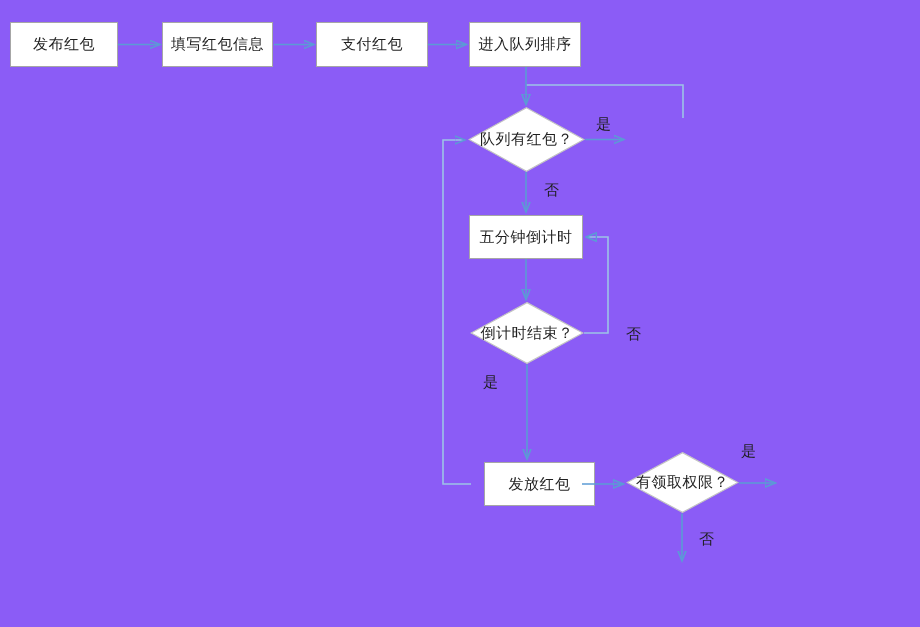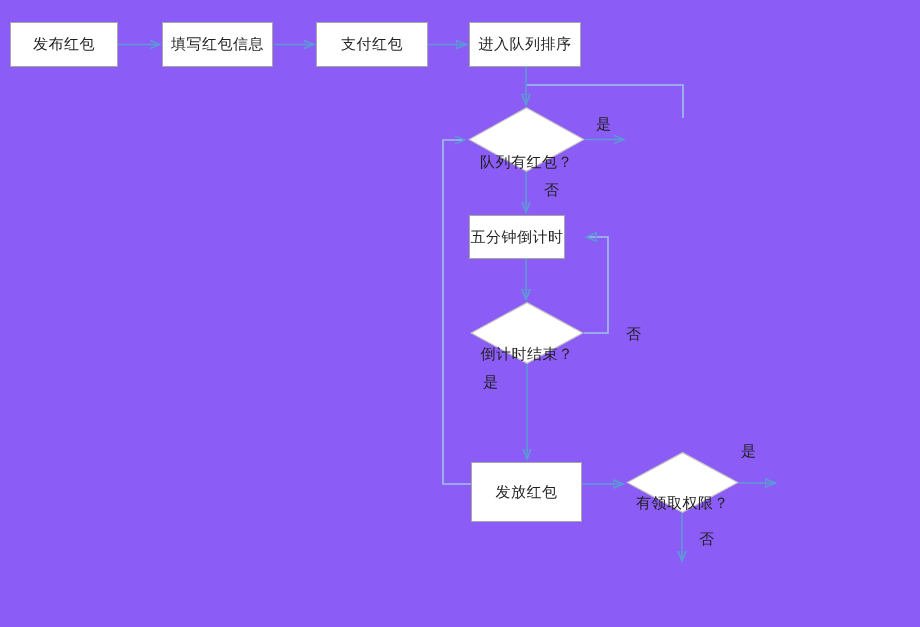--- a/index.html
+++ b/index.html
@@ -15,21 +15,21 @@
     position: absolute;
     display: flex;
     align-items: center;
     justify-content: center;
     box-sizing: border-box;
   }
   .process {
     background: #ffffff;
     border: 1px solid #A6A6A6;
   }
-  .decision { background: transparent; align-items: flex-end; }
+  .decision { background: transparent; }
   .decision .dshape {
     position: absolute;
     left: 0; top: 0;
     width: 100%; height: 100%;
   }
   .decision .dshape polygon {
     fill: #ffffff;
     stroke: #C3C3C3;
     stroke-width: 1.2px;
   }
@@ -73,24 +73,24 @@
   </div>
   <div class="node process" style="left:162px;top:22px;width:111px;height:45px">
     <span class="nlabel">填写红包信息</span>
   </div>
   <div class="node process" style="left:316px;top:22px;width:112px;height:45px">
     <span class="nlabel">支付红包</span>
   </div>
   <div class="node process" style="left:469px;top:22px;width:112px;height:45px">
     <span class="nlabel">进入队列排序</span>
   </div>
-  <div class="node process" style="left:469px;top:215px;width:96px;height:44px">
+  <div class="node process" style="left:469px;top:215px;width:114px;height:44px">
     <span class="nlabel">五分钟倒计时</span>
   </div>
-  <div class="node process" style="left:471px;top:462px;width:111px;height:60px">
+  <div class="node process" style="left:484px;top:462px;width:111px;height:44px">
     <span class="nlabel">发放红包</span>
   </div>
 
   <div class="node decision" style="left:468px;top:107px;width:117px;height:65px">
     <svg class="dshape" viewBox="0 0 100 100" preserveAspectRatio="none">
       <polygon points="50,1 99,50 50,99 1,50" vector-effect="non-scaling-stroke"></polygon>
     </svg>
     <span class="nlabel">队列有红包？</span>
   </div>
   <div class="node decision" style="left:470px;top:302px;width:114px;height:62px">

